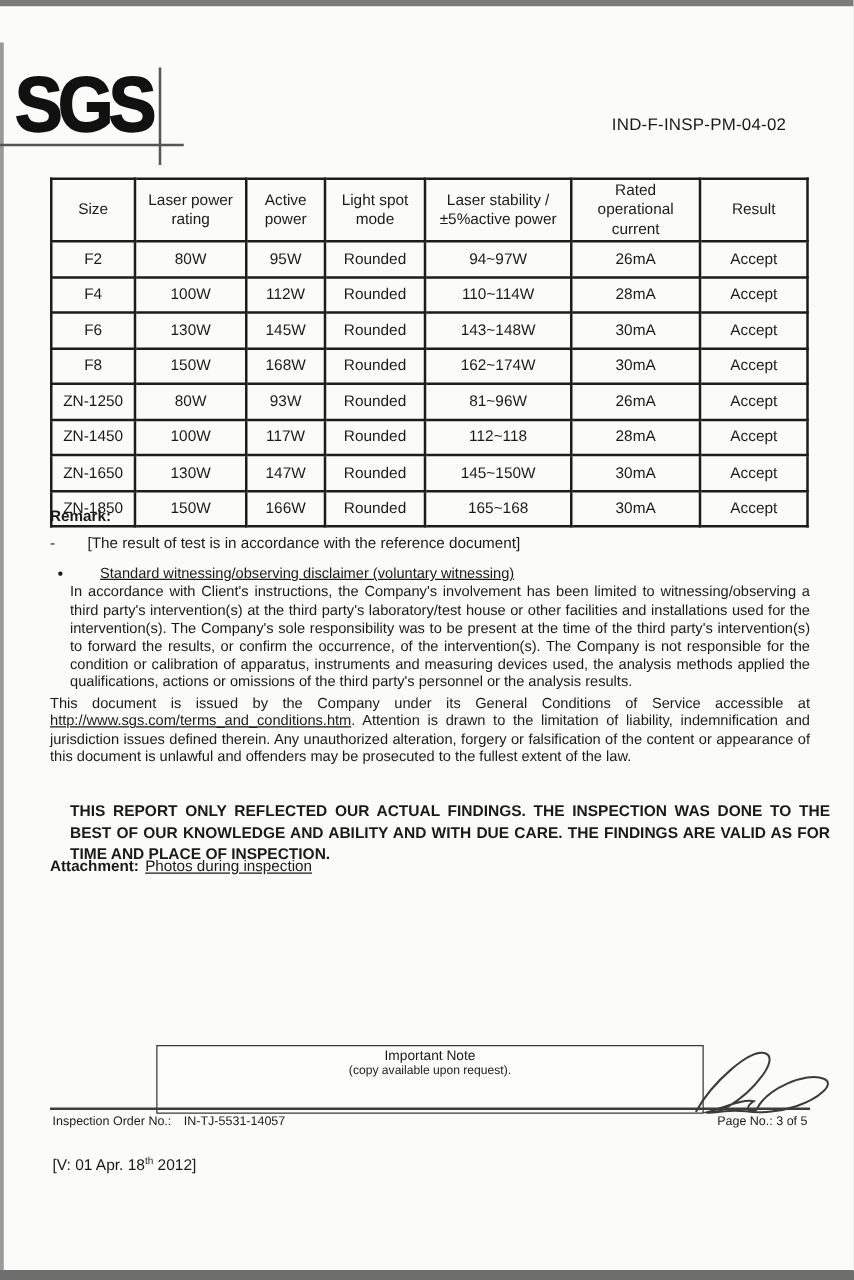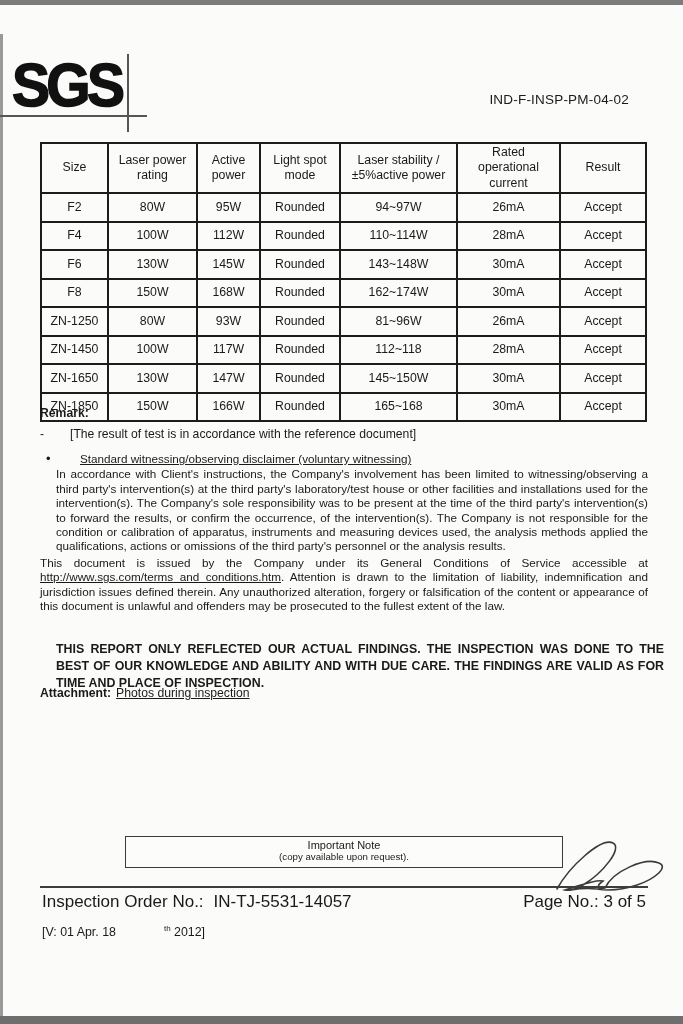--- a/index.html
+++ b/index.html
@@ -63,37 +63,37 @@
   .caps {
     position:absolute; left:40px; top:625px; width:608px; margin:16px;
     font-size:12.4px; font-weight:bold; line-height:17px; text-align:justify;
   }
 
   .attachment { position:absolute; left:40px; top:686px; width:608px; margin:0; font-size:12.2px; }
   .attachment .lbl { font-weight:bold; }
   .attachment .val { margin-left:5px;text-decoration:underline; }
 
   .note-box {
-    position:absolute; left:125px; top:836px; width:438px; height:32px;
+    position:absolute; left:125px; top:836px; width:438px; height:55px;
     border:1.5px solid #3a3a3a; background:#fcfcfb;
     text-align:center; padding-top:2px; box-sizing:border-box;
   }
   .note-box .nt { font-size:11px; }
   .note-box .nl { font-size:9.7px; line-height:12.5px; }
 
   .signature { position:absolute; left:551px; top:831px; width:128px; height:64px; }
 
   .footer-rule { position:absolute; left:40px; top:886px; width:608px; height:2px; background:#3d3d3d; }
   .footer-row {
     position:absolute; left:42px; top:892px; width:604px;
-    display:flex; justify-content:space-between; font-size:17px;text-align:right;
+    display:flex; justify-content:space-between; font-size:10px;text-align:right;
   }
   .footer-row .ordval { margin-left:10px; }
   .version { position:absolute; left:42px; top:924px; font-size:12.4px; }
-  .version sup { font-size:8px;padding-left:48px; }
+  .version sup { font-size:8px; }
 </style>
 </head>
 <body>
 
 <div class="page">
 
   <div class="edge-top"></div>
   <div class="edge-bottom"></div>
   <div class="edge-left"></div>
 

